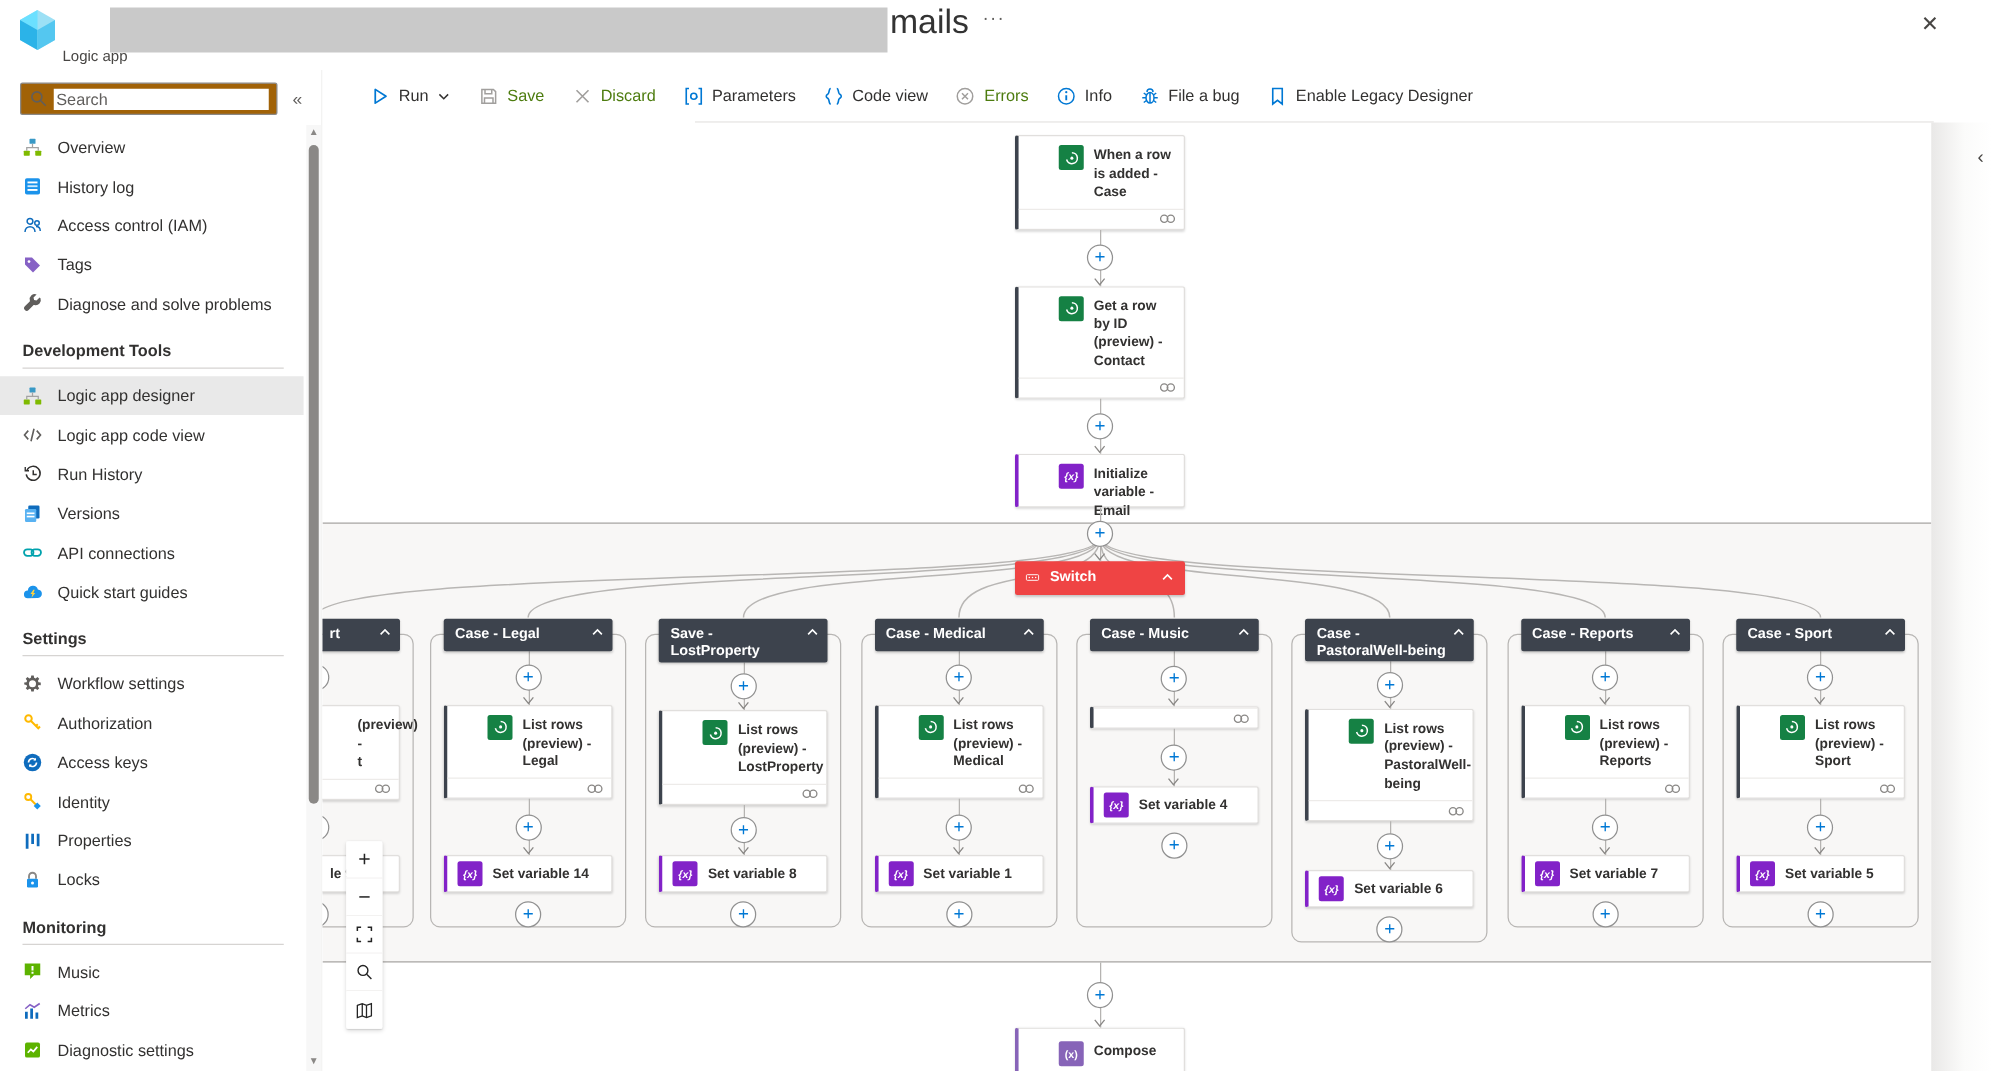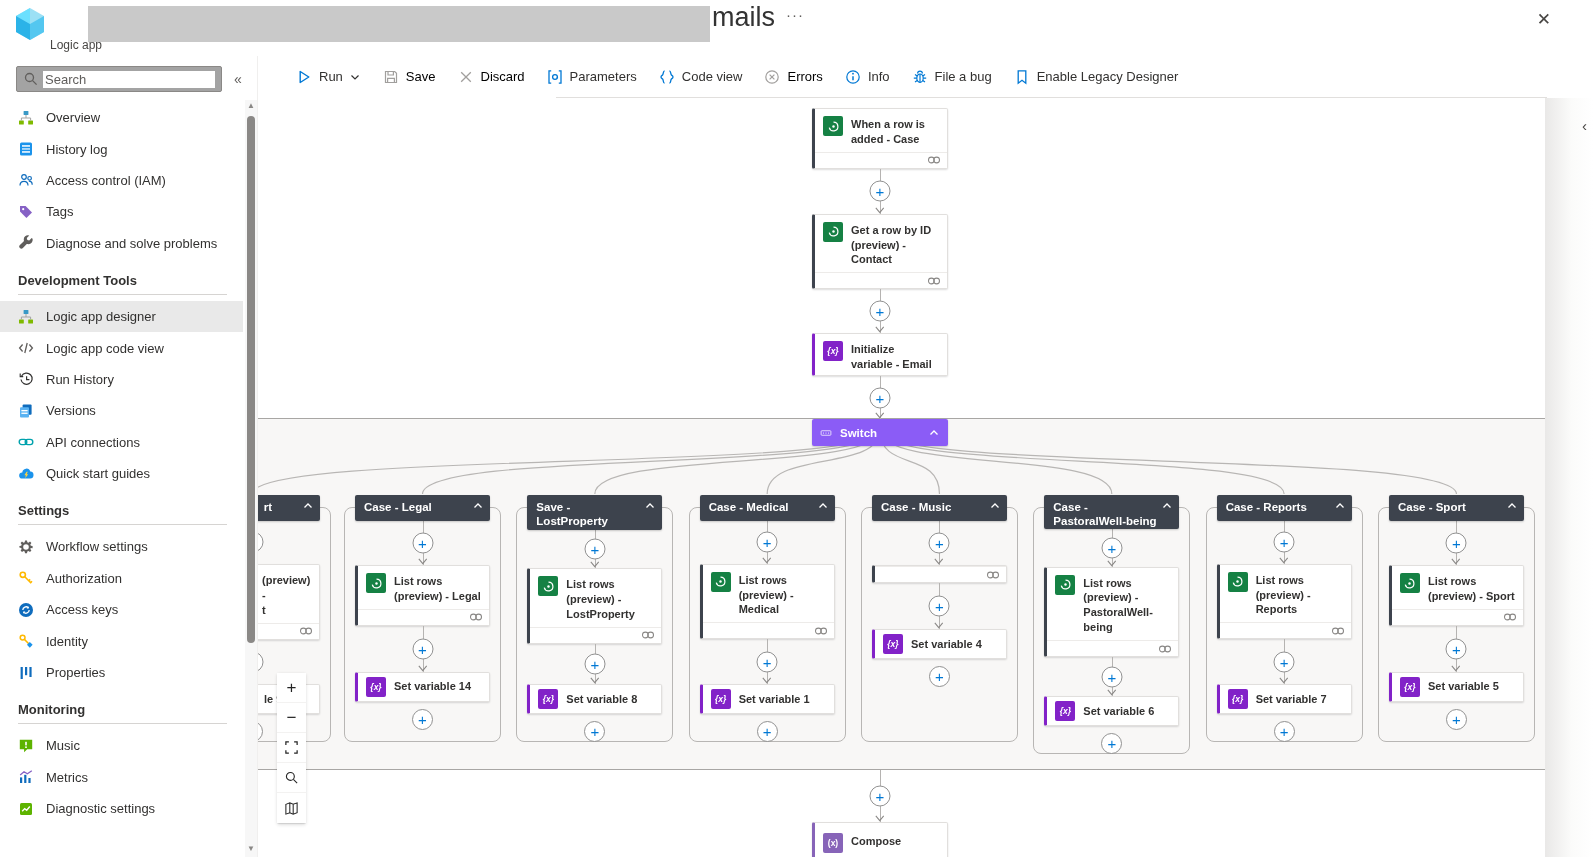--- a/index.html
+++ b/index.html
@@ -12,75 +12,75 @@
   .logo{position:absolute;left:12px;top:6px;width:36px;height:36px;}
   .type-label{position:absolute;left:50px;top:38px;font-size:12px;color:#484644;}
   .title-redaction{position:absolute;left:88px;top:6px;width:622px;height:36px;background:#c9c9c9;}
   .title-fragment{position:absolute;left:712px;top:2px;font-size:27px;color:#333;font-weight:400;}
   .title-more{position:absolute;left:786px;top:6px;font-size:15px;color:#605e5c;letter-spacing:1px;cursor:pointer;}
   .close-btn{position:absolute;right:42px;top:10px;font-size:17px;color:#484644;cursor:pointer;line-height:20px;}
 
   
   .sidebar{position:absolute;top:56px;left:0;width:258px;bottom:0;background:#fff;border-right:1px solid #f0efee;}
   .search-row{position:absolute;top:10px;left:16px;right:8px;height:26px;display:flex;align-items:center;}
-  .search-box{width:206px;height:26px;border:1px solid #8a8886;border-radius:2px;display:flex;align-items:center;padding:0 6px;background:#a3a3a3;}
+  .search-box{width:206px;height:26px;border:1px solid #8a8886;border-radius:2px;display:flex;align-items:center;padding:0 6px;background:#a16207;}
   .search-box input{border:none;outline:none;flex:1;font-size:13px;font-family:inherit;color:#323130;min-width:0;}
   .search-box input::placeholder{color:#605e5c;}
   .collapse-btn{margin-left:12px;font-size:14px;color:#605e5c;cursor:pointer;}
   .nav{position:absolute;top:44px;left:0;right:14px;bottom:0;overflow:hidden;padding-top:2px;}
   .nav-item{height:31.4px;display:flex;align-items:center;padding-left:18px;cursor:pointer;font-size:13px;color:#323130;}
   .nav-item.selected{background:#e9e9e9;}
   .nav-icon{width:16px;height:16px;margin-right:12px;flex:0 0 16px;display:inline-flex;}
   .nav-icon svg{width:16px;height:16px;}
   .nav-section-title{padding:14px 0 6px 18px;font-size:13px;font-weight:700;color:#323130;}
   .nav-divider{height:1px;background:#d6d4d2;margin:0 16px 6px 18px;}
   
   .sb-track{position:absolute;top:44px;right:0;width:12px;bottom:0;background:#f7f7f7;}
   .sb-up,.sb-down{position:absolute;left:0;width:12px;height:12px;color:#8a8886;font-size:8px;text-align:center;line-height:12px;}
   .sb-up{top:0;} .sb-down{bottom:2px;}
   .sb-thumb{position:absolute;left:2px;top:16px;width:8px;height:527px;background:#8a8886;border-radius:4px;}
 
   
   .command-bar{position:absolute;top:56px;left:258px;right:0;height:41px;background:#fff;display:flex;align-items:center;padding-left:27px;}
   .cmd-item{display:flex;align-items:center;height:100%;padding:0 11px;font-size:13px;color:#323130;cursor:pointer;white-space:nowrap;}
-  .cmd-item.disabled{color:#000000;cursor:default;}
+  .cmd-item.disabled{color:#4d7c0f;cursor:default;}
   .cmd-icon{width:16px;height:16px;margin-right:7px;display:inline-flex;}
   .cmd-icon svg{width:16px;height:16px;}
   .cmd-chev{width:12px;height:12px;margin-left:6px;display:inline-flex;}
 
   
   .canvas{position:absolute;top:97px;left:258px;right:0;bottom:0;background:#fff;overflow:hidden;}
   .canvas-topline{position:absolute;top:0;left:298px;right:46px;height:1px;background:#e1dfdd;}
   .scope-bg{position:absolute;left:0;width:1287px;top:321px;height:352px;background:#f8f7f6;
             border-top:1px solid #a8a6a4;border-bottom:1px solid #a8a6a4;}
   .fan{position:absolute;left:0;top:333px;width:1335px;height:65px;overflow:visible;}
 
   .card{background:#fff;border:1px solid #e1dfdd;border-left:3px solid #3d434d;border-radius:2px;
         box-shadow:0 1px 2px rgba(0,0,0,.14);width:136px;cursor:pointer;}
-  .card-main{display:flex;align-items:flex-start;padding:7px 8px 5px 8px;}
+  .card-main{display:flex;align-items:flex-start;padding:7px 8px 5px 8px;margin-left:24px;}
   .card-icon{width:20px;height:20px;border-radius:2px;flex:0 0 20px;margin-right:8px;display:flex;align-items:center;justify-content:center;}
   .card-icon svg{width:13px;height:13px;}
   .card-icon.dataverse{background:#158144;}
   .card-icon.variables{background:#8222c8;color:#fff;font-size:8.5px;font-style:italic;font-weight:700;}
   .card-icon.compose{background:#8764b8;color:#fff;font-size:8.5px;font-weight:700;}
   .card-label{font-size:11px;font-weight:600;color:#323130;line-height:1.35;padding-top:1px;}
   .card-footer{border-top:1px solid #edebe9;height:16px;display:flex;align-items:center;justify-content:flex-end;padding-right:6px;}
   .chain{display:inline-flex;width:14px;height:12px;}
   .var-accent{border-left-color:#8222c8;}
   .compose-accent{border-left-color:#8764b8;}
 
   .conn{position:relative;width:136px;}
   .cline{position:absolute;left:50%;top:0;bottom:0;width:1px;background:#b5b3b1;}
   .plus{position:absolute;left:50%;top:50%;transform:translate(-50%,-50%);width:21px;height:21px;border:1px solid #919191;
         border-radius:50%;background:#fff;color:#0078d4;font-size:15px;line-height:19px;text-align:center;cursor:pointer;z-index:2;}
   .plus.solo{position:static;transform:none;margin-top:7px;display:block;}
   .carrow{position:absolute;left:50%;bottom:0;transform:translateX(-50%);width:11px;height:7px;display:inline-flex;}
 
   .main-chain{position:absolute;left:554px;top:11px;width:136px;display:flex;flex-direction:column;align-items:center;}
-  .switch-node{width:136px;height:27px;background:#8b5cf6;border-radius:2px;display:flex;align-items:center;
+  .switch-node{width:136px;height:27px;background:#ef4444;border-radius:2px;display:flex;align-items:center;
                padding:0 8px;cursor:pointer;box-shadow:0 1px 2px rgba(0,0,0,.2);}
   .switch-node .sw-label{color:#fff;font-size:11.5px;font-weight:600;margin-left:8px;flex:1;}
   .chev{display:inline-flex;width:12px;height:12px;}
 
   .case{position:absolute;top:398px;width:157px;height:247px;display:flex;flex-direction:column;align-items:center;}
   .case.two-line{height:259px;}
   .case-outline{position:absolute;left:0;right:0;top:12px;bottom:0;border:1px solid #b8b6b4;border-radius:8px;}
   .case-header{position:relative;z-index:2;width:135px;min-height:26px;background:#3d434d;border-radius:2px;display:flex;
                align-items:flex-start;padding:5px 6px 5px 9px;cursor:pointer;box-shadow:0 1px 2px rgba(0,0,0,.2);}
   .case-label{color:#fff;font-size:11.5px;font-weight:600;line-height:1.25;flex:1;}
@@ -301,20 +301,30 @@
         <div class="nav-item">
           <span class="nav-icon">
             <svg viewBox="0 0 16 16" fill="#0f6cbd">
               <rect x="2.6" y="2" width="2.2" height="12"></rect>
               <rect x="7" y="2" width="2.2" height="8.2"></rect>
               <rect x="11.4" y="2" width="2.2" height="10"></rect>
             </svg>
           </span>
           <span class="nav-label">Properties</span>
         </div>
+        <div class="nav-item">
+          <span class="nav-icon">
+            <svg viewBox="0 0 16 16">
+              <path d="M5.2 7V5a2.8 2.8 0 0 1 5.6 0v2" fill="none" stroke="#8a8886" stroke-width="1.5"></path>
+              <rect x="3.6" y="7" width="8.8" height="7" rx="1" fill="#1b93eb"></rect>
+              <circle cx="8" cy="10.4" r="1.2" fill="#fff"></circle>
+            </svg>
+          </span>
+          <span class="nav-label">Locks</span>
+        </div>
         <div class="nav-section-title">Monitoring</div>
         <div class="nav-divider"></div>
         <div class="nav-item">
           <span class="nav-icon">
             <svg viewBox="0 0 16 16">
               <path d="M1.8 1.8h12.4v9.4H9.2l-3.1 3v-3H1.8z" fill="#5db300"></path>
               <rect x="7.2" y="3.8" width="1.6" height="3.6" fill="#fff"></rect>
               <rect x="7.2" y="8.4" width="1.6" height="1.6" fill="#fff"></rect>
             </svg>
           </span>

